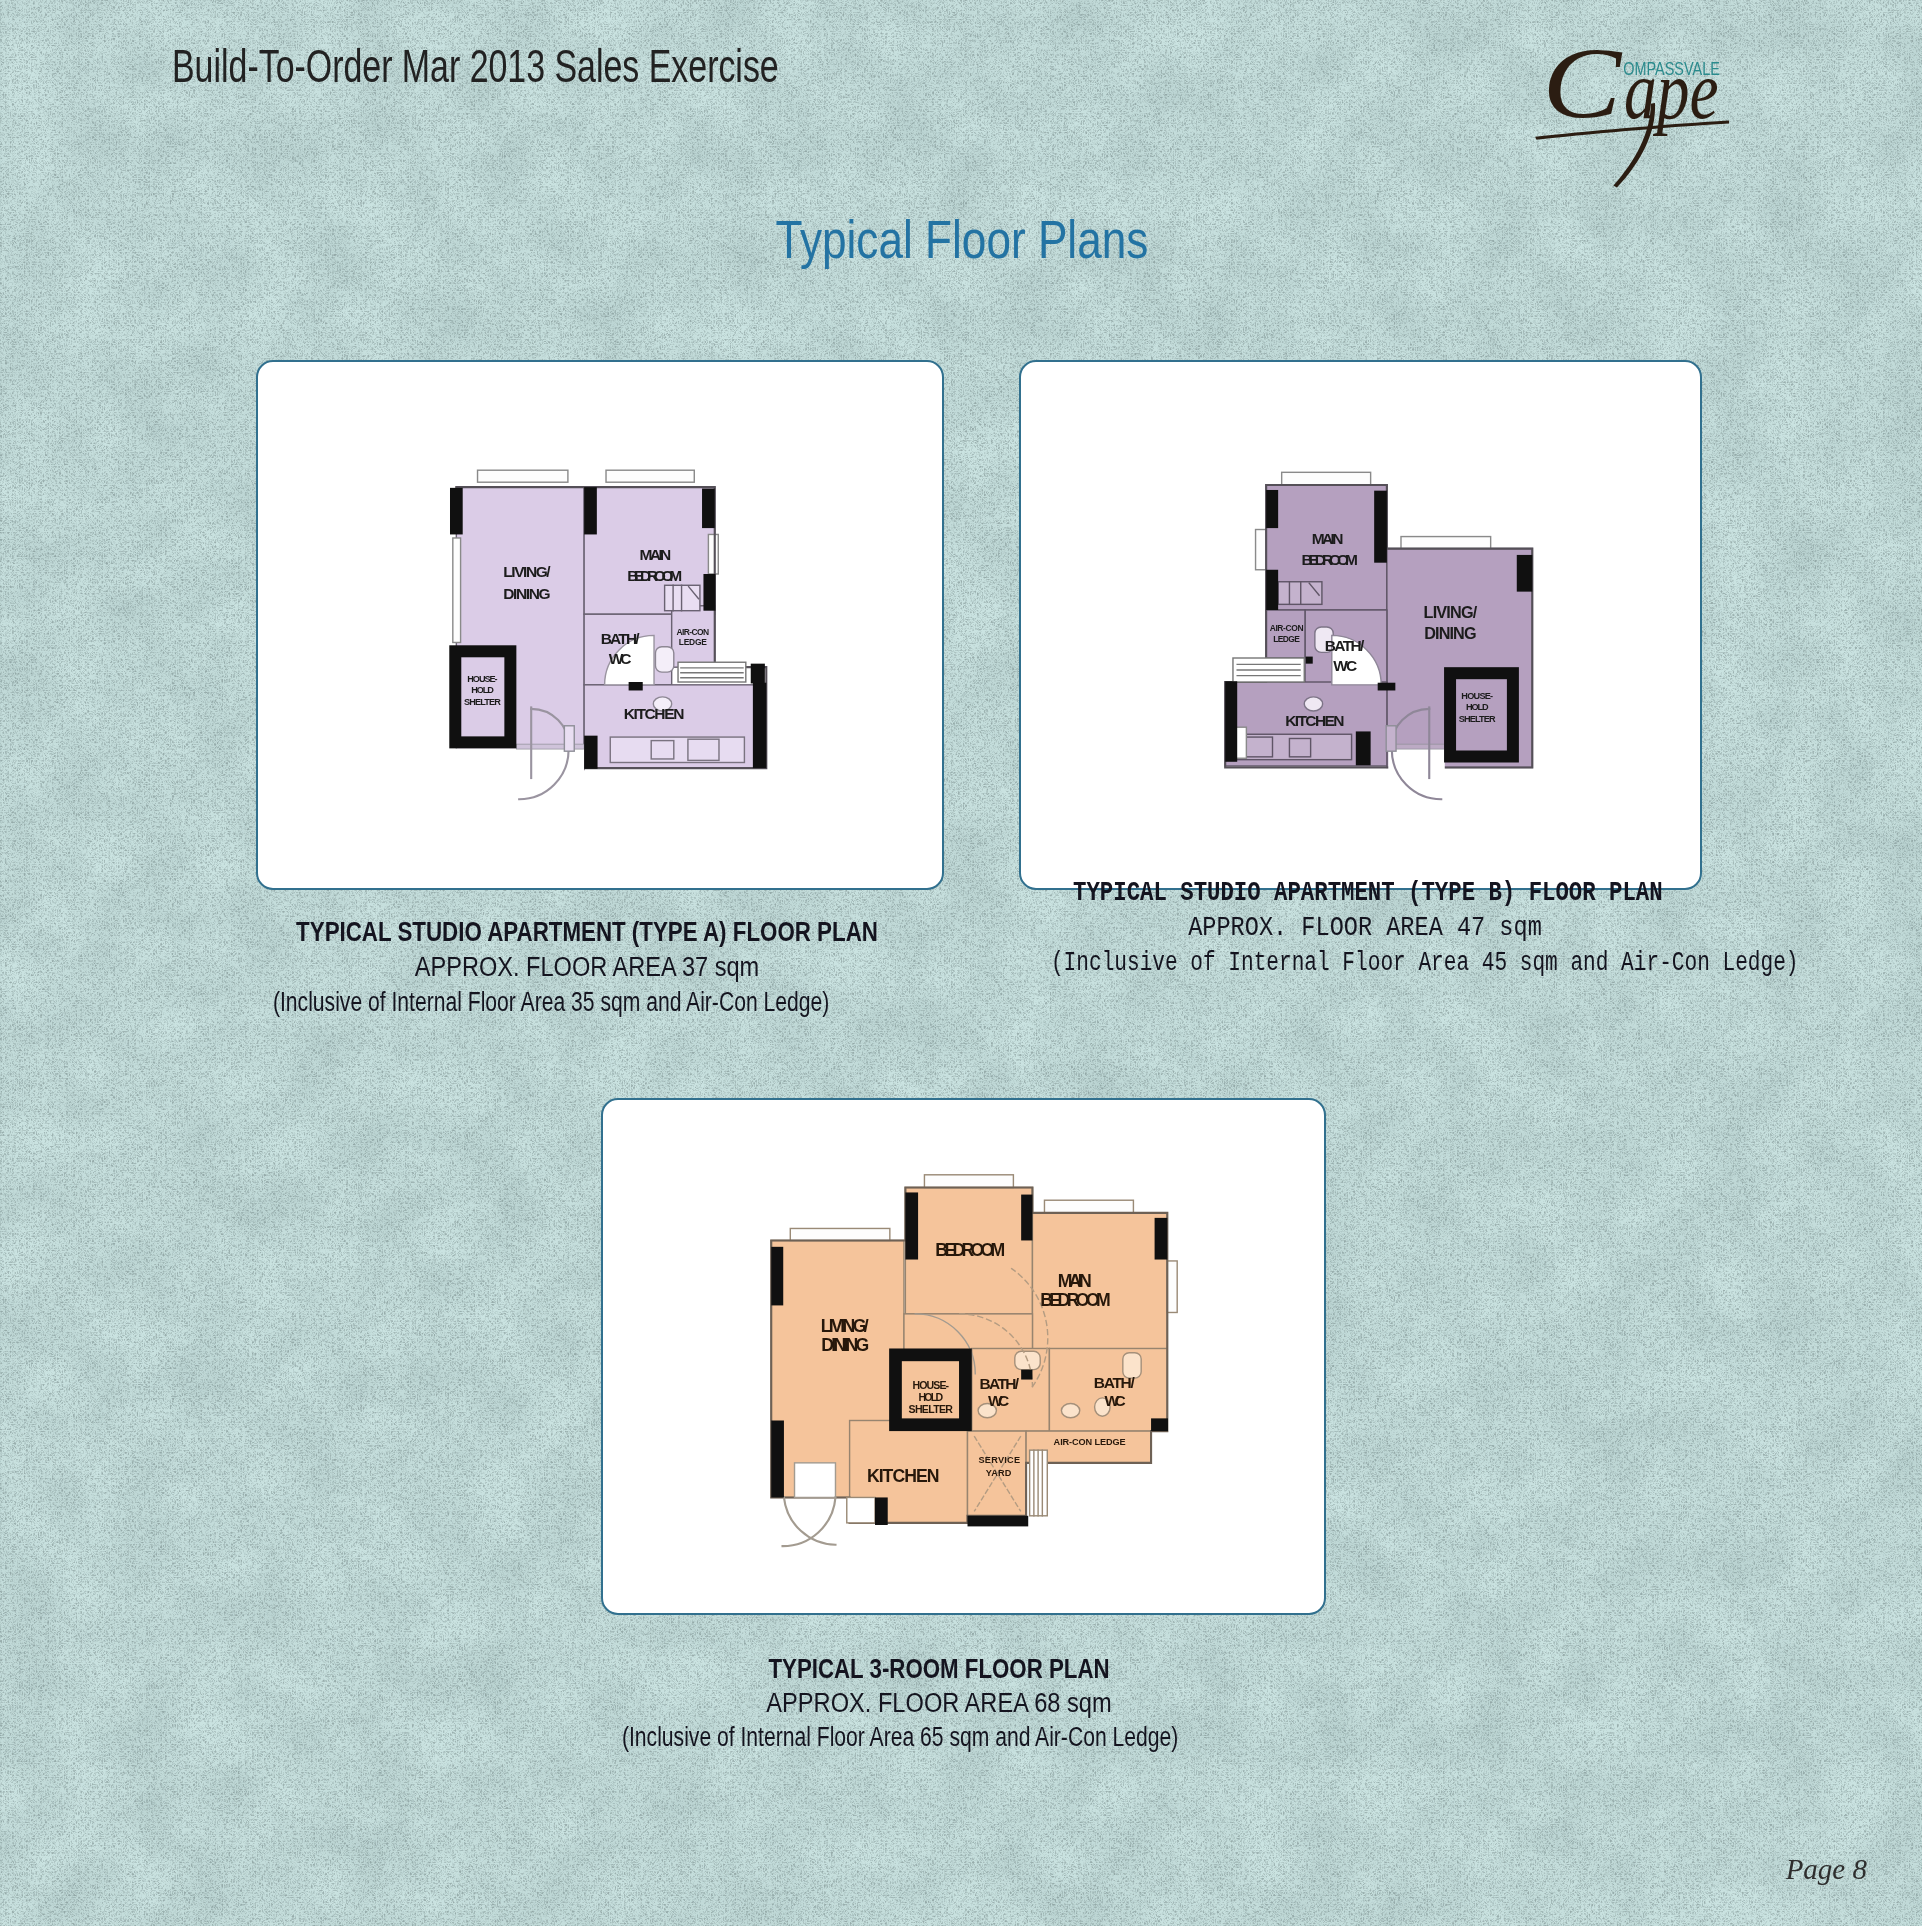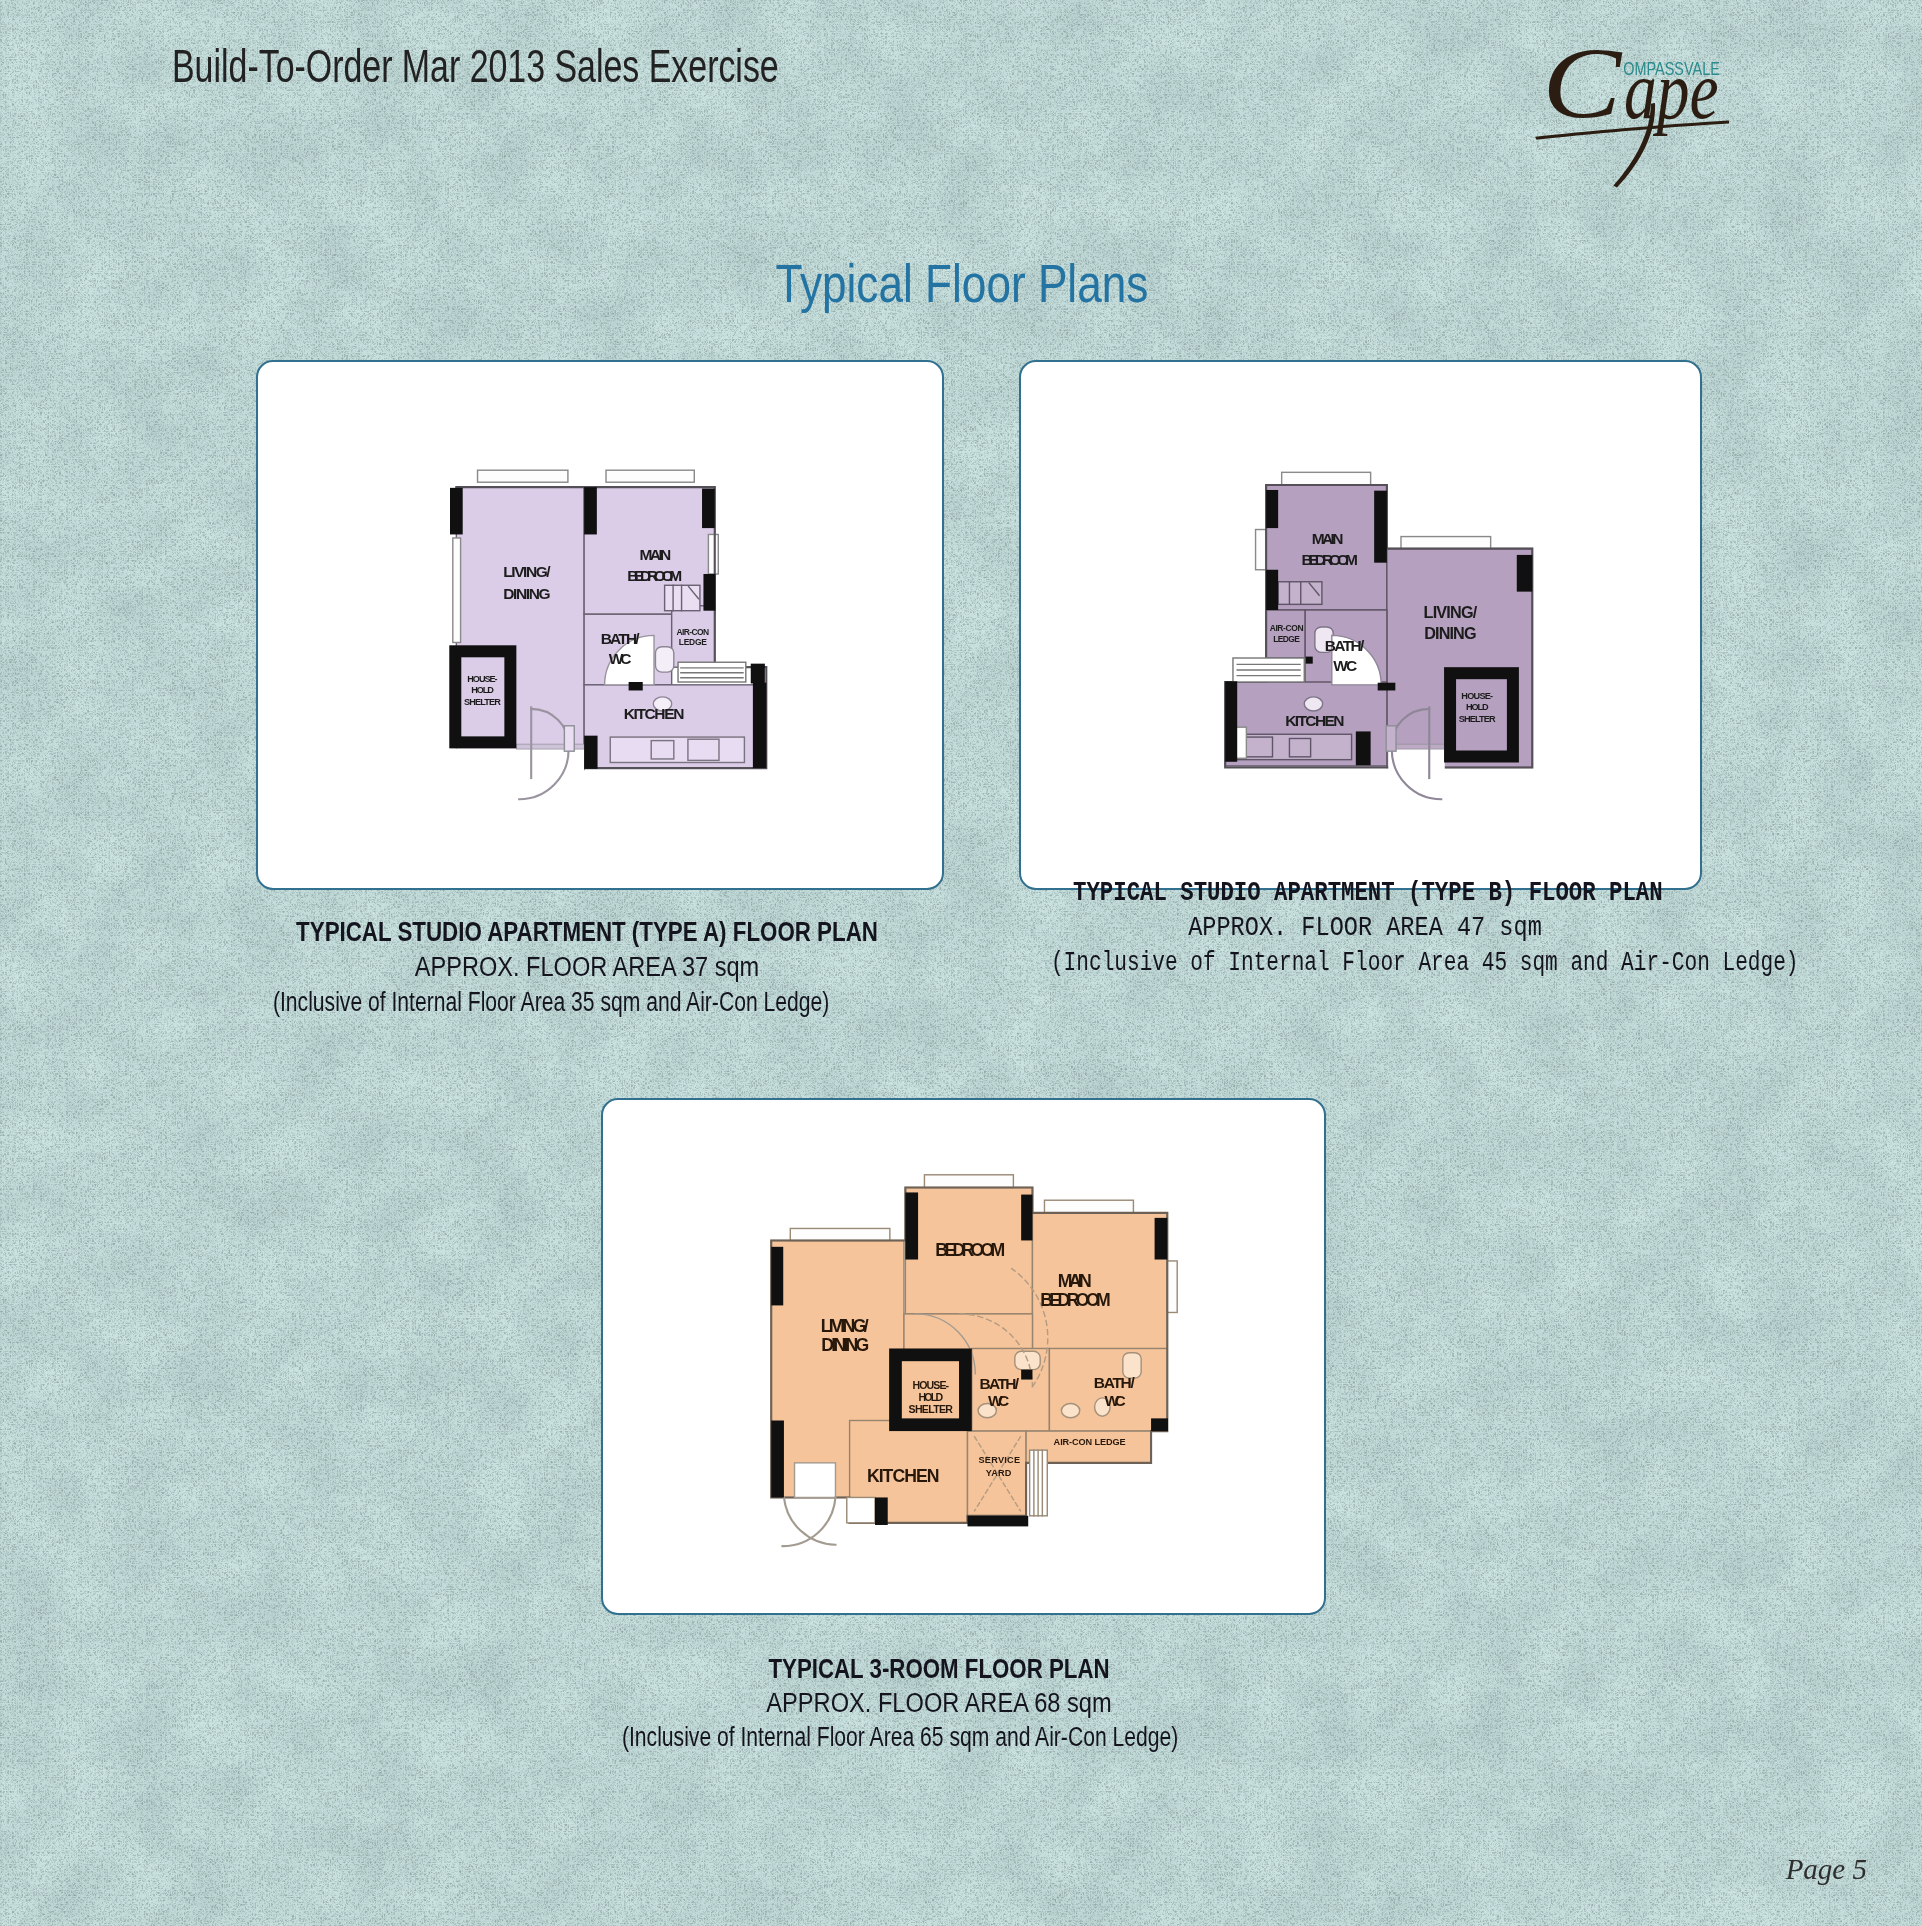--- a/index.html
+++ b/index.html
@@ -2,21 +2,21 @@
 <html style="font-size:11.3px"><head>
 <meta charset="utf-8">
 <style>
 html,body{margin:0;padding:0;}
 body{width:1923px;height:1926px;position:relative;background:#b7d0cf;font-family:"Liberation Sans",sans-serif;overflow:hidden;}
 .card{position:absolute;background:#ffffff;border:2.1px solid #31708e;border-radius:17px;box-sizing:border-box;}
 .cap{position:absolute;text-align:center;color:#14141f;line-height:35px;white-space:nowrap;}
 .cap .l{transform-origin:center;}
 .cap .l{display:block;}
 #hdr{position:absolute;left:172px;top:39px;font-size:46px;color:#222222;transform-origin:left top;transform:scaleX(0.737);white-space:nowrap;}
-#title{position:absolute;left:0;top:209px;width:1923px;text-align:center;font-size:53px;color:#2373a3;margin-top:44px;}
+#title{position:absolute;left:0;top:209px;width:1923px;text-align:center;font-size:53px;color:#2373a3;}
 #title span{display:inline-block;transform:scaleX(0.833);transform-origin:center;}
 #page6{position:absolute;right:56px;top:1853px;font-family:"Liberation Serif",serif;font-style:italic;font-size:29px;color:#2e2e2e;}
 </style>
 </head>
 <body>
 <svg width="1923" height="1926" style="position:absolute;left:0;top:0" viewBox="0 0 2723 2728">
   <defs>
     <filter id="paper" x="0" y="0" width="100%" height="100%" color-interpolation-filters="sRGB">
       <feTurbulence type="turbulence" baseFrequency="0.3" numOctaves="4" seed="3"></feTurbulence>
       <feColorMatrix type="matrix" values="0 0 0 0 0.42  0 0 0 0 0.49  0 0 0 0 0.49  0 0 0 2.0 -0.45"></feColorMatrix>
@@ -278,14 +278,14 @@
   <span class="l" style="font-weight:bold;font-size:27px;transform:scaleX(0.827);">TYPICAL STUDIO APARTMENT (TYPE B) FLOOR PLAN</span>
   <span class="l" style="font-size:27px;transform:scaleX(0.873);">APPROX. FLOOR AREA 47 sqm</span>
   <span class="l" style="font-size:27px;transform:scaleX(0.782);position:relative;left:-38px;">(Inclusive of Internal Floor Area 45 sqm and Air-Con Ledge)</span>
 </div>
 <div class="cap" style="left:586px;top:1652px;width:706px;line-height:34px;">
   <span class="l" style="font-weight:bold;font-size:27px;transform:scaleX(0.825);">TYPICAL 3-ROOM FLOOR PLAN</span>
   <span class="l" style="font-size:27px;transform:scaleX(0.875);">APPROX. FLOOR AREA 68 sqm</span>
   <span class="l" style="font-size:27px;transform:scaleX(0.782);position:relative;left:-41px;">(Inclusive of Internal Floor Area 65 sqm and Air-Con Ledge)</span>
 </div>
 
-<div id="page6">Page 5</div>
+<div id="page6">Page 8</div>
 
 
 </body></html>

